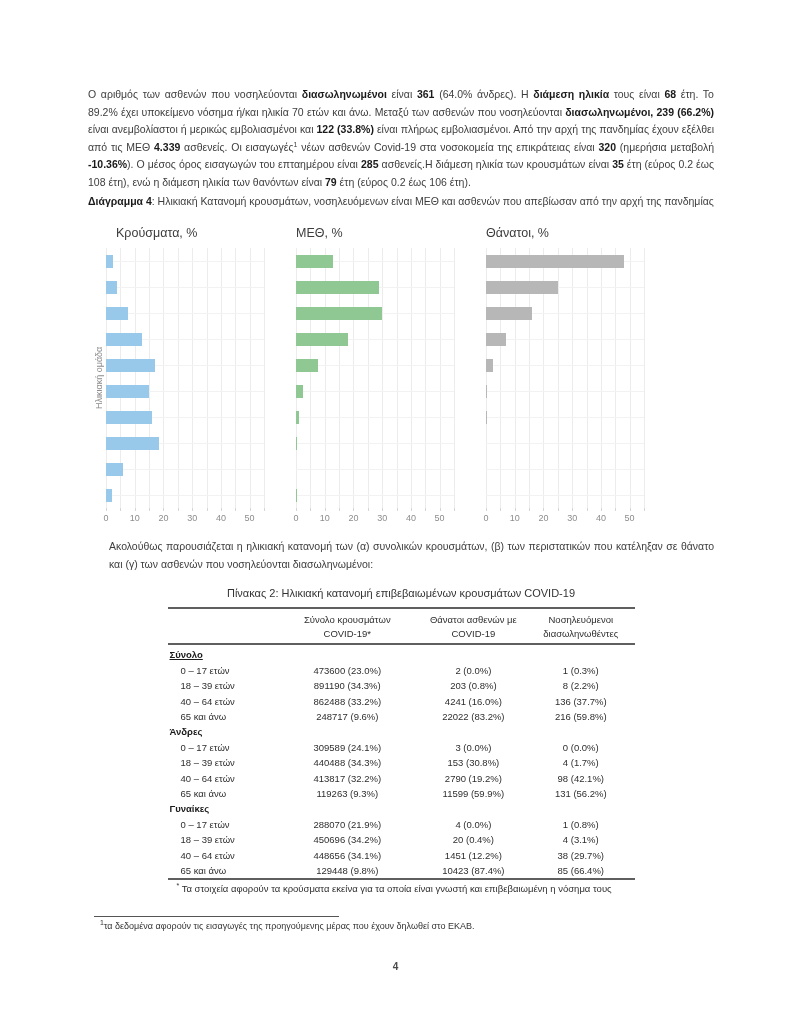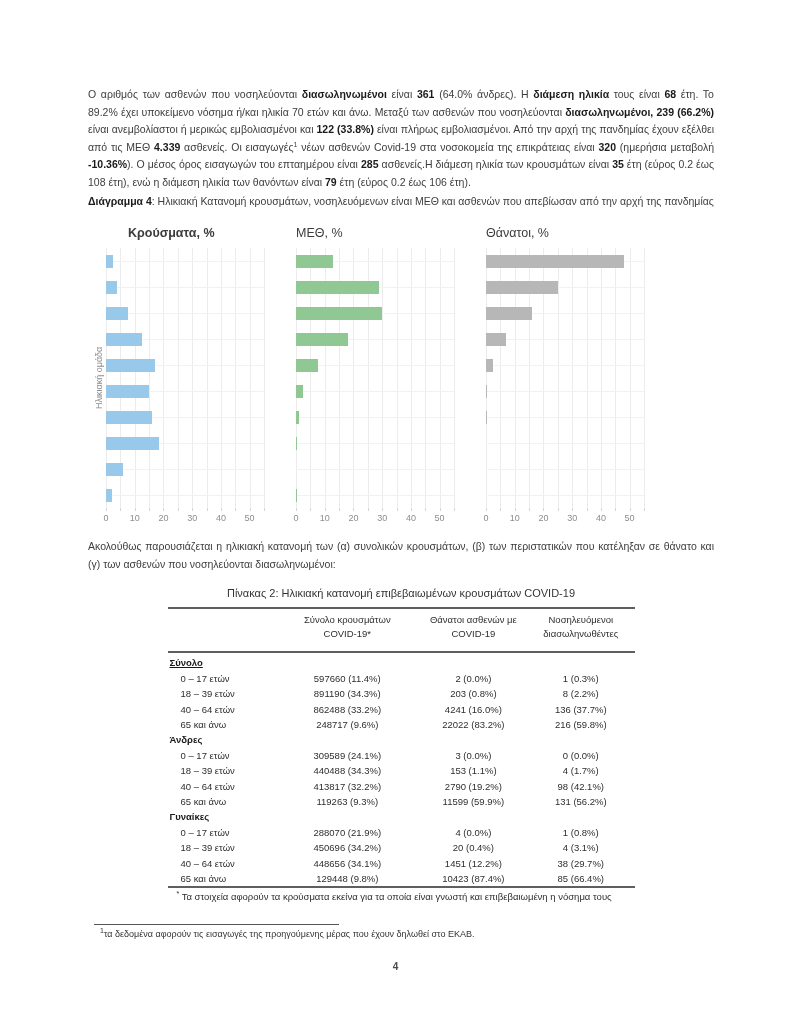--- a/index.html
+++ b/index.html
@@ -11,51 +11,51 @@
   }
   .body-text { font-size:10.5px; line-height:17.6px; text-align:justify; margin:0; }
   .rich b, .seg-b { font-weight:bold; color:#1a1a1a; }
   sup { font-size:7px; line-height:0; }
 
   .fig-caption { margin-top:1px; text-align:left; }
 
   
   .charts { display:flex; margin-top:16px; margin-left:4px; }
   .chart + .chart { margin-left:32px; }
-  .chart[data-panel="0"] .chart-title { margin-left:36px;font-weight:bold; }
+  .chart[data-panel="0"] .chart-title { margin-left:24px; }
   .chart-title { font-size:12.5px; color:#3c3c3c; height:14px; margin-bottom:8px; white-space:nowrap; }
   .chart-body { display:flex; }
   .ylab {
     writing-mode:vertical-rl; transform:rotate(180deg);
     font-size:9px; color:#8c8c8c; width:14px; height:260px;
     display:flex; align-items:center; justify-content:center;
   }
   .cats { width:38px; }
   .cat { height:26px; line-height:26px; font-size:9px; color:#8c8c8c; text-align:right; padding-right:7px; white-space:nowrap; }
   .plotwrap { display:flex; flex-direction:column; }
   .plot { position:relative; width:158px; height:260px; background:#fff; }
   .vgrid { position:absolute; top:0; bottom:0; width:1px; background:#ececec; }
   .hgrid { position:absolute; left:0; right:0; height:1px; background:#f2f2f2; }
   .bar { position:absolute; left:0; height:13px; }
   .xaxis { position:relative; width:158px; height:18px; overflow:visible; }
   .xtickmark { position:absolute; top:0; width:1px; height:3px; background:#d6d6d6; }
   .xticklabel { position:absolute; top:5px; transform:translateX(-50%); font-size:9px; color:#8c8c8c; }
 
-  .para2 { margin-top:12px; }
+  .para2 { margin-top:12px;margin-left:21px; }
 
   .table-caption { text-align:center; font-size:11px; color:#333; margin:14px 0 8px; }
 
   table.stats {
     width:467px; margin:0 auto; border-collapse:collapse;
     font-size:9.5px; color:#2e2e2e;
     border-top:2px solid #5f5f5f; border-bottom:2px solid #5f5f5f;
   }
   table.stats thead th {
     font-weight:normal; white-space:pre-line;
-    padding:4px 2px 11px; line-height:13.5px; vertical-align:middle;
+    padding:4px 2px 3px; line-height:13.5px; vertical-align:middle;
     border-bottom:2px solid #5f5f5f;
   }
   table.stats tbody td { padding:0 2px; height:15.4px; line-height:15.4px; text-align:center; white-space:nowrap; }
   table.stats td.sec { font-weight:bold; text-align:left; color:#1a1a1a; }
   table.stats td.rl { text-align:left; padding-left:13px; }
   table.stats tbody tr.first-body td { padding-top:2px;text-decoration:underline; }
 
   .table-footnote { width:467px; margin:3px auto 0; font-size:9.5px; color:#2e2e2e; padding-left:9px; }
 
   .footnote-area { margin-top:22px; }
@@ -277,21 +277,21 @@
           <th>Νοσηλευόμενοι
 διασωληνωθέντες</th>
         </tr>
       </thead>
     <tbody>
         <tr class="first-body">
           <td colspan="4" class="sec">Σύνολο</td>
         </tr>
         <tr>
           <td class="rl">0 – 17 ετών</td>
-          <td>597660 (11.4%)</td>
+          <td>473600 (23.0%)</td>
           <td>2 (0.0%)</td>
           <td>1 (0.3%)</td>
         </tr>
         <tr>
           <td class="rl">18 – 39 ετών</td>
           <td>891190 (34.3%)</td>
           <td>203 (0.8%)</td>
           <td>8 (2.2%)</td>
         </tr>
         <tr>
@@ -311,21 +311,21 @@
         </tr>
         <tr>
           <td class="rl">0 – 17 ετών</td>
           <td>309589 (24.1%)</td>
           <td>3 (0.0%)</td>
           <td>0 (0.0%)</td>
         </tr>
         <tr>
           <td class="rl">18 – 39 ετών</td>
           <td>440488 (34.3%)</td>
-          <td>153 (1.1%)</td>
+          <td>153 (30.8%)</td>
           <td>4 (1.7%)</td>
         </tr>
         <tr>
           <td class="rl">40 – 64 ετών</td>
           <td>413817 (32.2%)</td>
           <td>2790 (19.2%)</td>
           <td>98 (42.1%)</td>
         </tr>
         <tr>
           <td class="rl">65 και άνω</td>

